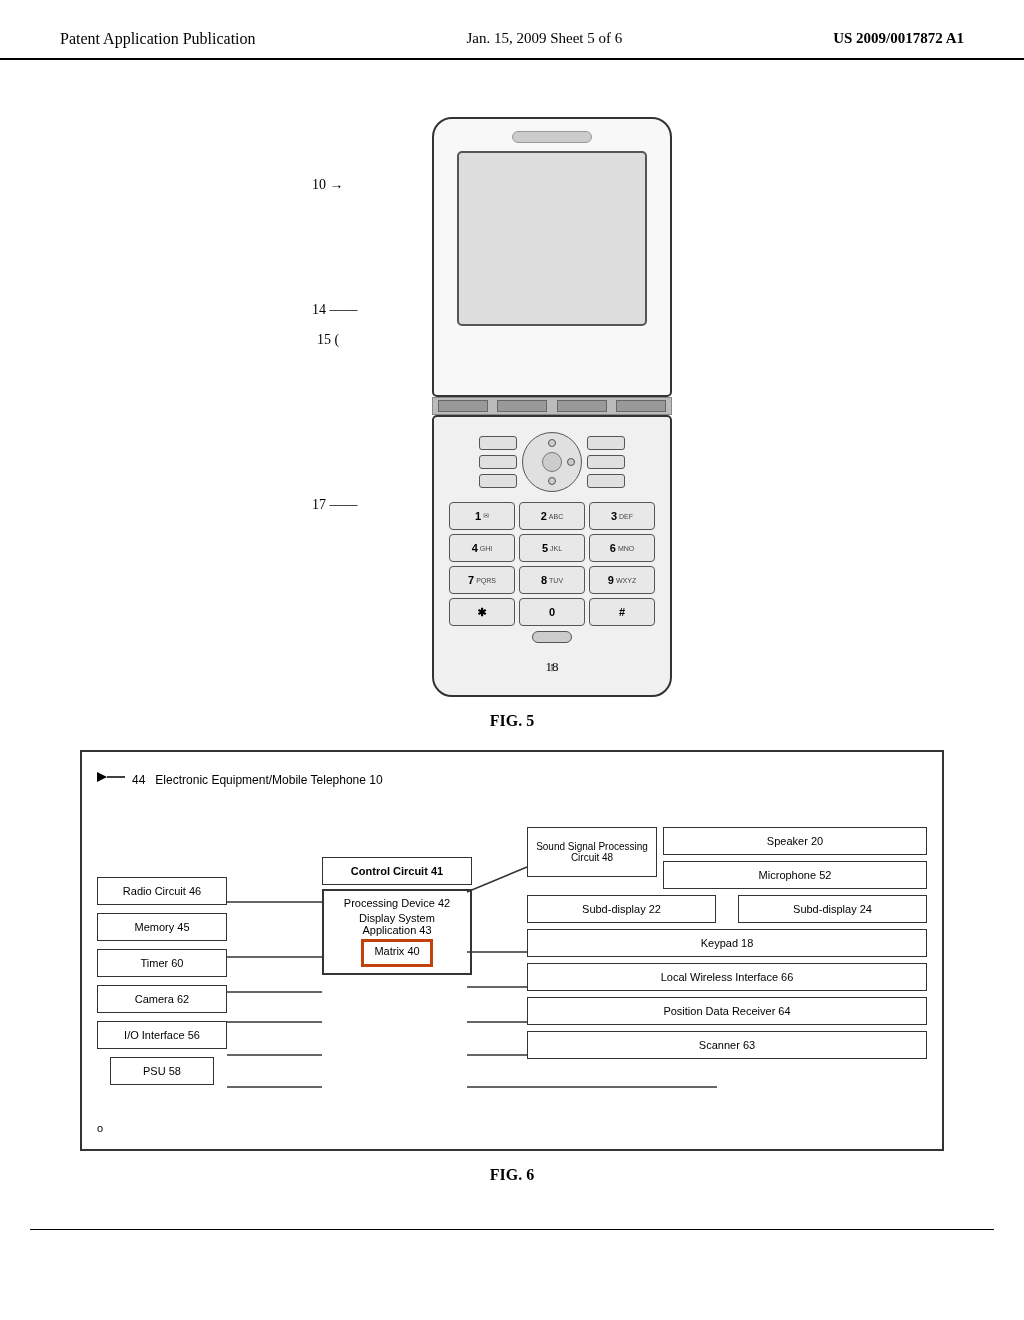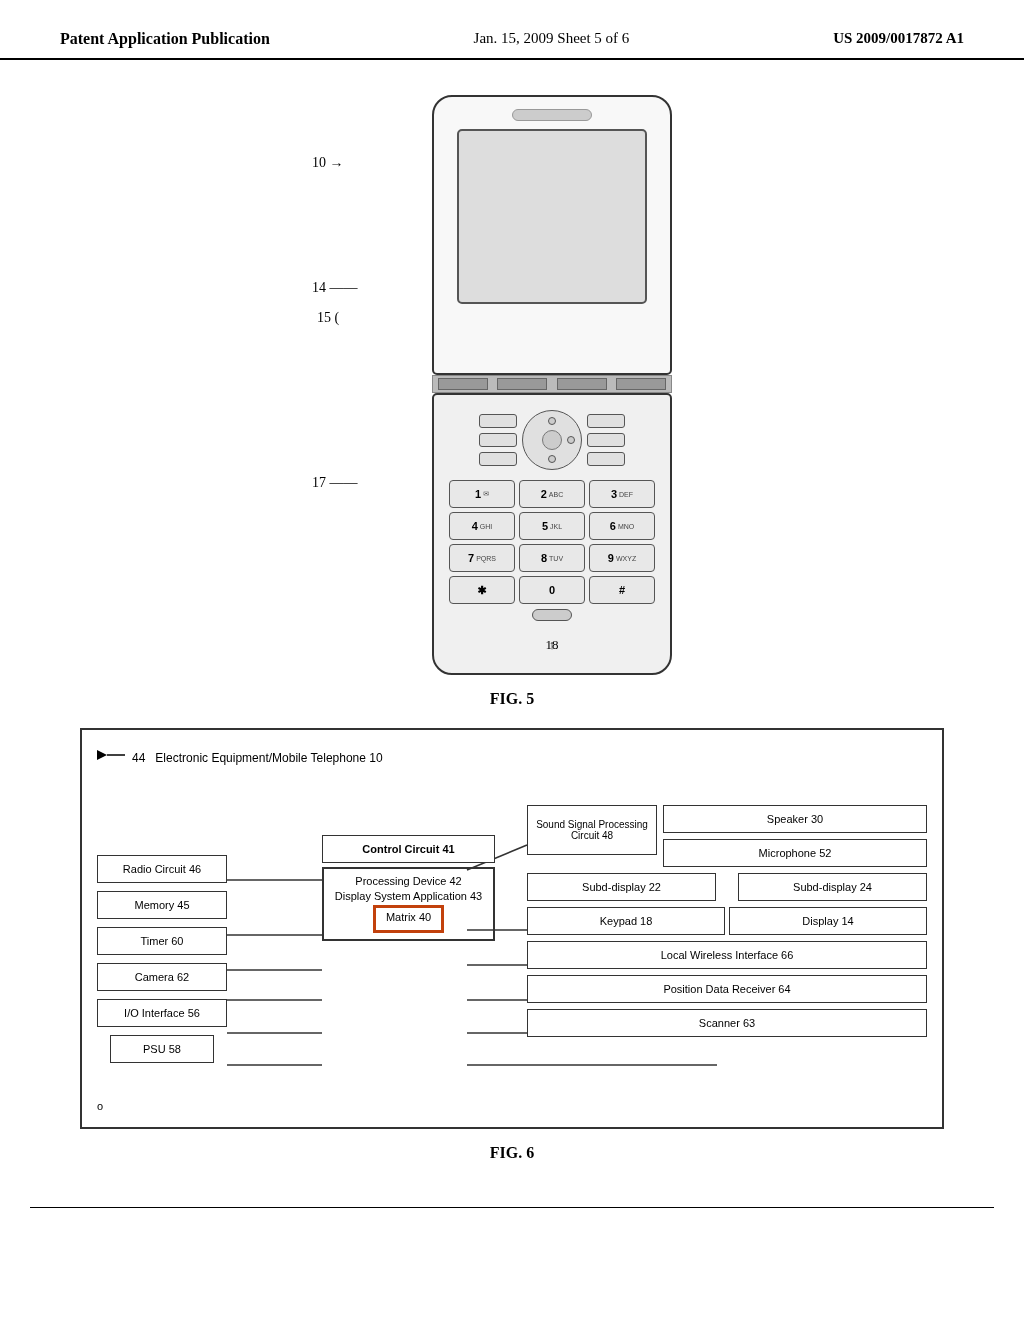--- a/index.html
+++ b/index.html
@@ -14,35 +14,36 @@
 
     
     .header {
       display: flex;
       justify-content: space-between;
       align-items: flex-start;
       padding: 30px 60px 10px 60px;
       border-bottom: 2px solid #000;
     }
     .header-left {
-      font-weight: bold;
+      font-weight: normal;
       font-size: 16px;
     }
     .header-center {
       font-size: 15px;
       text-align: center;
     }
     .header-right {
       font-size: 15px;
       font-weight: bold;
     }
 
     
     .content {
       padding: 15px 60px;
+      margin-top: 22px;
     }
 
     
     .fig5-container {
       display: flex;
       justify-content: center;
       align-items: flex-start;
       margin-top: 20px;
       position: relative;
     }
@@ -452,21 +453,21 @@
           <span>Camera 62</span>
         </div>
         <div class="bd-block">
           <span>I/O Interface 56</span>
         </div>
         <div class="bd-block" style="width:104px; align-self:center;">
           <span>PSU 58</span>
         </div>
       </div>
 
-      <div style="position:absolute; left:225px; top:60px; width:173px; display:flex; flex-direction:column; gap:4px;">
+      <div style="position:absolute; left:225px; top:60px; width:150px; display:flex; flex-direction:column; gap:4px;">
         <div class="bd-block" style="font-weight:bold;">
           <span>Control Circuit 41</span>
         </div>
         <div style="border:2px solid #333; padding:6px 8px; text-align:center; font-size:11px; font-family:Arial,sans-serif;">
           <div style="margin-bottom:3px; font-size:11px;">
             <span>Processing Device 42</span>
           </div>
           <div style="margin-bottom:3px; font-size:11px;">
             <span>Display System Application 43</span>
           </div>
@@ -477,21 +478,21 @@
       </div>
 
       <div style="position:absolute; left:430px; top:30px; right:0; display:flex; flex-direction:column; gap:6px;">
 
         <div style="display:flex; align-items:flex-start; gap:6px;">
           <div class="bd-block" style="width:130px; min-height:50px; text-align:center; font-size:10px; flex-shrink:0;">
             <span>Sound Signal Processing Circuit 48</span>
           </div>
           <div style="display:flex; flex-direction:column; gap:6px; flex:1;">
             <div class="bd-block">
-              <span>Speaker 30</span>
+              <span>Speaker 20</span>
             </div>
             <div class="bd-block">
               <span>Microphone 52</span>
             </div>
           </div>
         </div>
 
         <div style="display:flex; gap:22px; margin-left:0;">
           <div class="bd-block" style="flex:1;">
             <span>Subd-display 22</span>
@@ -499,23 +500,20 @@
           <div class="bd-block" style="flex:1;">
             <span>Subd-display 24</span>
           </div>
         </div>
 
 
         <div style="display:flex; gap:4px;">
           <div class="bd-block" style="flex:1;">
             <span>Keypad 18</span>
           </div>
-          <div class="bd-block" style="flex:1;">
-            <span>Display 14</span>
-          </div>
         </div>
 
         <div class="bd-block">
           <span>Local Wireless Interface 66</span>
         </div>
 
         <div class="bd-block">
           <span>Position Data Receiver 64</span>
         </div>
 

